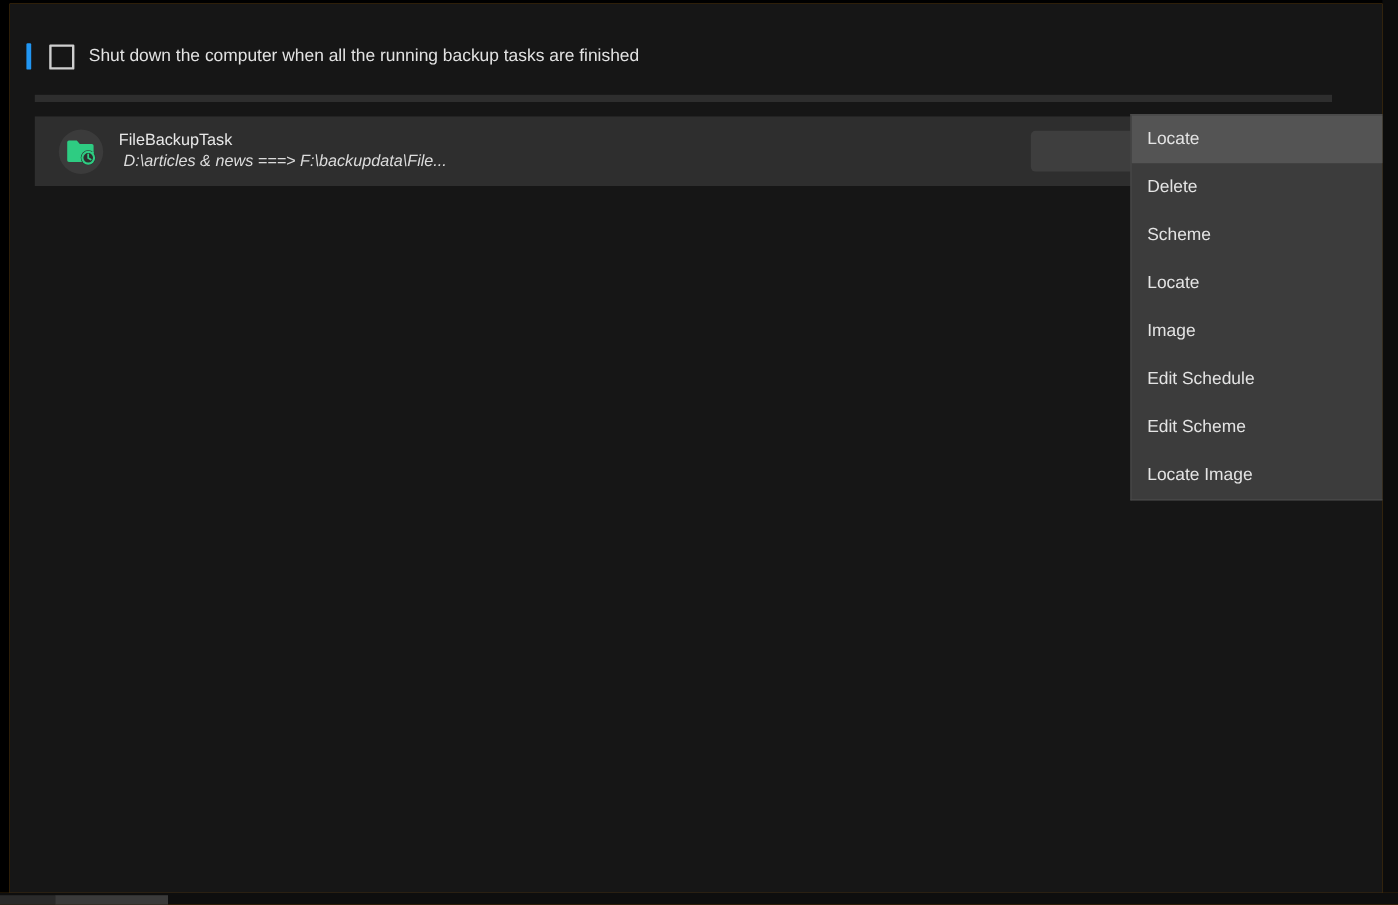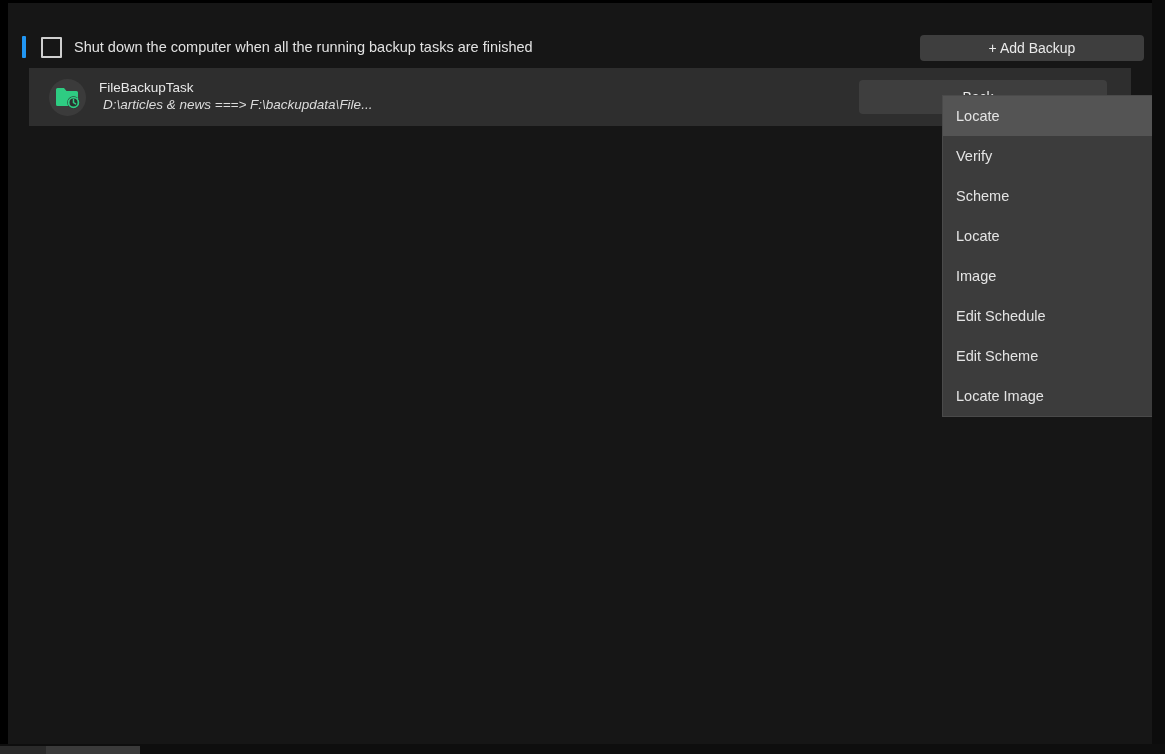--- a/index.html
+++ b/index.html
@@ -114,21 +114,21 @@
     left: 0;
     top: 0;
     width: 1081px;
     height: 6px;
     background: #2e2e2e;
   }
 
   #task-card {
     position: absolute;
     left: 21px;
-    top: 65px;
+    top: 94px;
     width: 1102px;
     height: 58px;
     background: #2e2e2e;
     display: flex;
     align-items: center;
   }
 
   .task-icon-wrap {
     position: absolute;
     left: 20px;
@@ -226,21 +226,20 @@
   <div id="app-window">
 
     <div id="toolbar">
 
       <div id="shutdown-row">
         <div class="accent-bar"></div>
         <div class="checkbox"></div>
         <span id="shutdown-label">Shut down the computer when all the running backup tasks are finished</span>
       </div>
 
-      <button id="add-backup-button">+ Add Backup</button>
     </div>
 
     <div id="task-list">
       <div class="list-topstrip"></div>
     </div>
 
     <div id="task-card">
 
       <div class="task-icon-wrap">
         <svg width="26" height="24" viewBox="0 0 26 24" xmlns="http://www.w3.org/2000/svg">
@@ -258,21 +257,21 @@
       </div>
 
       <button id="backup-action-button">Back</button>
     </div>
 
     <div id="context-menu">
       <div class="menu-item highlighted">
         <span>Locate</span>
       </div>
       <div class="menu-item">
-        <span>Verify</span>
+        <span>Delete</span>
       </div>
       <div class="menu-item">
         <span>Scheme</span>
       </div>
       <div class="menu-item">
         <span>Locate</span>
       </div>
       <div class="menu-item">
         <span>Image</span>
       </div>

